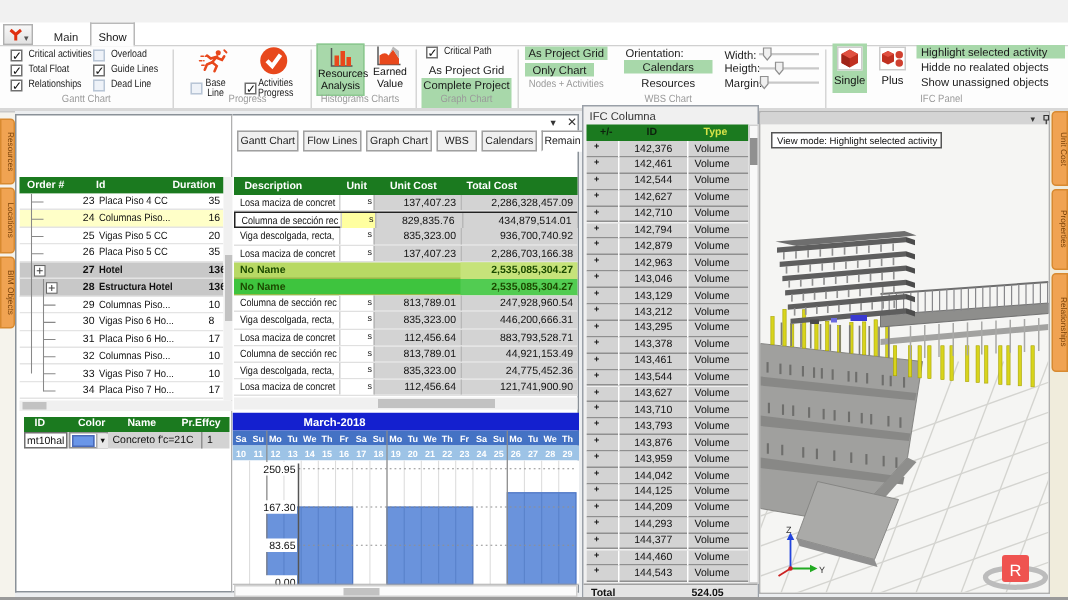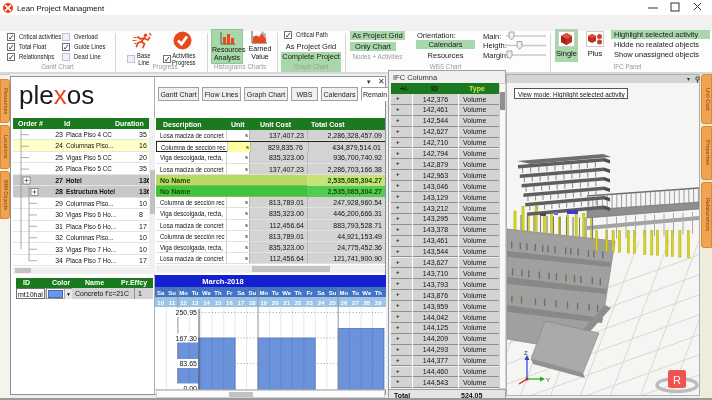--- a/index.html
+++ b/index.html
@@ -20,33 +20,33 @@
 .vtabR { position:absolute; width:11px; background:#f0a352; border:1px solid #d88a30; border-radius:3px 0 0 3px; writing-mode:vertical-rl; text-align:center; color:#7a4208; font-size:5.5px; }
 .panel { position:absolute; background:#ffffff; border:1px solid #8a9198; }
 .ghead { background:#1b7a1f; color:#fff; font-weight:bold; font-size:7px; }
 .row7 { font-size:7px; color:#111; }
 .mtab { top:0; height:14px; background:#f0f0f0; border:1px solid #a0a0a0; font-size:7px; color:#222; text-align:center; padding-top:3px; }
 </style>
 </head>
 <body>
 <div id="app">
 
-<div class="abs titlebar">
-  <svg class="abs" style="left:3px;top:3px" width="10" height="10" viewBox="0 0 10 10">
-    <circle cx="5" cy="5" r="5" fill="#e8401c"></circle>
-    <path d="M2 2 L8 8 M8 2 L2 8" stroke="#fff" stroke-width="1.6"></path>
-  </svg>
-  <span class="abs" style="left:17px;top:4px;">Lean Project Managment</span>
-  <svg class="abs" style="left:640px;top:0" width="70" height="14" viewBox="0 0 70 14">
-    <line x1="8" y1="8" x2="18" y2="8" stroke="#333" stroke-width="1"></line>
-    <rect x="31" y="3" width="8" height="8" fill="none" stroke="#333" stroke-width="1"></rect>
-    <path d="M54 3 L61 10 M61 3 L54 10" stroke="#333" stroke-width="1"></path>
-  </svg>
+
+<div class="abs tabrow">
+  <div class="abs" style="left:2px;top:1px;width:20px;height:14px;background:linear-gradient(#f8f8f8,#e2e2e2);border:1px solid #b0b0b0;">
+    <svg class="abs" style="left:3px;top:2px" width="9" height="9" viewBox="0 0 9 9">
+      <path d="M1 1 L4.5 4 L8 1 M4.5 4 L4.5 8" stroke="#e03010" stroke-width="2" fill="none"></path>
+    </svg>
+    <span class="abs" style="left:13px;top:4px;font-size:6px;color:#555;">▾</span>
+  </div>
+  <div class="abs" style="left:30px;top:1px;width:28px;height:15px;font-size:7.5px;color:#222;text-align:center;padding-top:4px;">Main</div>
+  <div class="abs" style="left:60px;top:0px;width:30px;height:16px;font-size:7.5px;color:#111;text-align:center;padding-top:4px;background:#fdfdfd;border:1px solid #b8b8b8;border-bottom:none;">Show</div>
+  <div class="abs" style="left:0;top:15px;width:712px;height:1px;background:#d0d0d0;"></div>
+  <div class="abs" style="left:61px;top:15px;width:28px;height:1px;background:#fdfdfd;"></div>
 </div>
-
 
 <div class="abs ribbon">
 
   <span class="cb" style="left:7px;top:2px;">✓</span>
       <span class="cblab" style="left:19px;top:2px;">Critical activities</span>
   <span class="cb" style="left:7px;top:12px;">✓</span>
       <span class="cblab" style="left:19px;top:12px;">Total Float</span>
   <span class="cb" style="left:7px;top:22px;">✓</span>
       <span class="cblab" style="left:19px;top:22px;">Relationships</span>
   <span class="cb un" style="left:62px;top:2px;"></span>
@@ -109,21 +109,21 @@
   <div class="gsep" style="left:345px;"></div>
 
   <div class="greenbtn" style="left:350px;top:0px;width:55px;height:9px;line-height:9px;">As Project Grid</div>
   <div class="greenbtn" style="left:350px;top:11px;width:46px;height:9px;line-height:9px;margin-left:0px;">Only Chart</div>
   <div class="grplabel" style="left:340px;top:22px;width:75px;">Nodes + Activities</div>
 
   <div class="abs" style="left:417px;top:0px;width:36px;height:8px;font-size:7.5px;color:#222;">Orientation:</div>
   <div class="greenbtn" style="left:416px;top:9px;width:59px;height:9px;line-height:9px;">Calendars</div>
   <div class="abs" style="left:416px;top:20px;width:59px;height:9px;text-align:center;font-size:7.5px;color:#222;">Resources</div>
   <div class="grplabel" style="left:408px;top:32px;width:75px;">WBS Chart</div>
-  <div class="abs" style="left:483px;top:1px;font-size:7.5px;color:#222;">Main:</div>
+  <div class="abs" style="left:483px;top:1px;font-size:7.5px;color:#222;">Width:</div>
   <div class="abs" style="left:483px;top:10px;font-size:7.5px;color:#222;">Heigth:</div>
   <div class="abs" style="left:483px;top:20px;font-size:7.5px;color:#222;">Margin:</div>
   <svg class="abs" style="left:504px;top:0px" width="46" height="30" viewBox="0 0 46 30">
     <line x1="2" y1="5" x2="42" y2="5" stroke="#c8c8c8" stroke-width="1.5"></line>
     <line x1="2" y1="14.5" x2="42" y2="14.5" stroke="#c8c8c8" stroke-width="1.5"></line>
     <line x1="2" y1="24" x2="42" y2="24" stroke="#c8c8c8" stroke-width="1.5"></line>
     <path d="M5 1 h5 v5 l-2.5 3 l-2.5 -3 z" fill="#f0f0f0" stroke="#909090" stroke-width="0.8"></path>
     <path d="M13 10.5 h5 v5 l-2.5 3 l-2.5 -3 z" fill="#f0f0f0" stroke="#909090" stroke-width="0.8"></path>
     <path d="M3 20 h5 v5 l-2.5 3 l-2.5 -3 z" fill="#f0f0f0" stroke="#909090" stroke-width="0.8"></path>
   </svg>
@@ -165,21 +165,20 @@
   <div class="vtab" style="top:96px;height:48px;">BIM Objects</div>
 </div>
 
 <div class="abs" style="left:700px;top:74px;width:12px;height:326px;background:#f0ecdc;">
   <div class="vtabR" style="left:1px;top:0px;height:50px;">Unit Cost</div>
   <div class="vtabR" style="left:1px;top:52px;height:54px;">Properties</div>
   <div class="vtabR" style="left:1px;top:108px;height:66px;">Relationships</div>
 </div>
 
 <div class="panel" style="left:10px;top:76px;width:145px;height:319px;border-right:1px solid #b0b0b0;">
-  <div style="position:absolute;left:8px;top:3px;font-size:26px;letter-spacing:0px;color:#1a1a1a;">ple<span style="color:#e8481c;">x</span>os</div>
 
   <div class="abs ghead" style="left:2px;top:41px;width:136px;height:11px;">
     <span class="abs" style="left:5px;top:2px;">Order #</span>
     <span class="abs" style="left:51px;top:2px;">Id</span>
     <span class="abs" style="left:102px;top:2px;">Duration</span>
   </div>
 
   <div class="abs" style="left:2px;top:52px;width:136px;height:138px;overflow:hidden;">
         <div class="abs row7" style="left:0;top:0.0px;width:136px;height:11.45px;background:#fff;border-bottom:1px solid #e4e4e4;font-weight:normal;">
           <span class="abs" style="right:86px;top:2px;">23</span>

